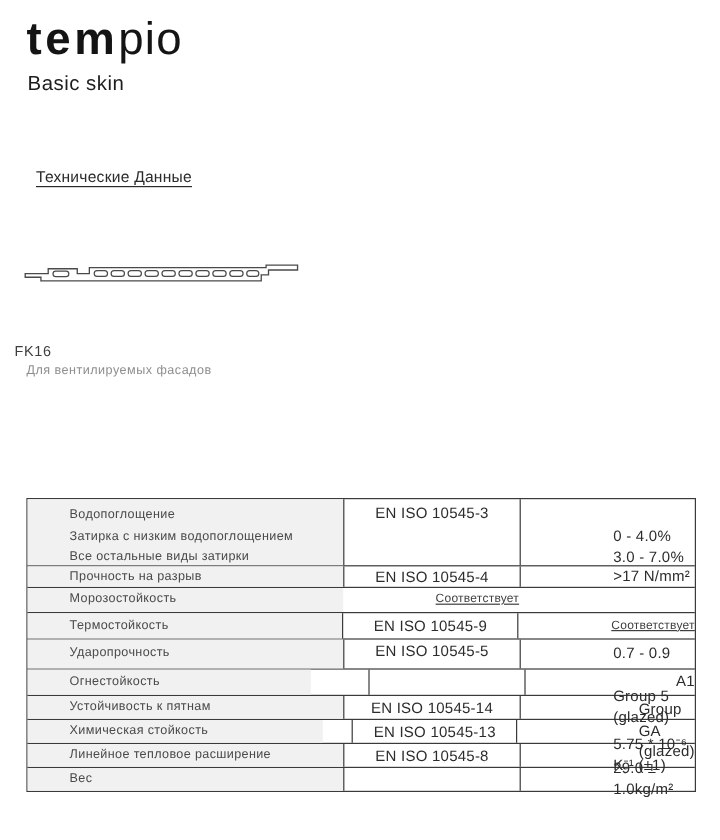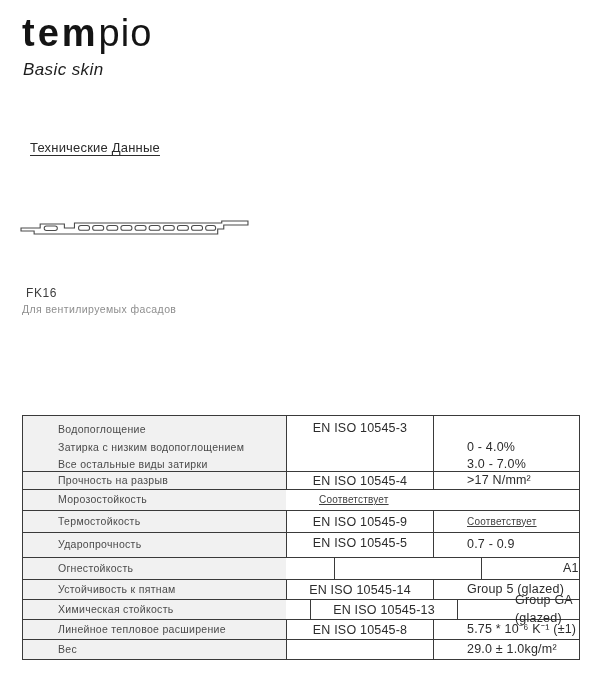--- a/index.html
+++ b/index.html
@@ -6,34 +6,34 @@
   html,body { background:#ffffff; }
   body { font-family:"Liberation Sans", sans-serif; }
   .page {
     position:relative; width:600px; height:700px; background:#fff; overflow:hidden;
   }
 
   
   .logo { position:absolute; left:22px; top:10px; font-size:38px; line-height:46px; color:#141414; }
   .logo .logo-bold { font-weight:700; letter-spacing:3px; }
   .logo .logo-light { font-weight:400; letter-spacing:1px; }
-  .subtitle { position:absolute; left:23px; top:60px; font-size:17px; color:#1d1d1d; letter-spacing:0.4px;font-style:italic; }
+  .subtitle { position:absolute; left:23px; top:60px; font-size:17px; color:#1d1d1d; letter-spacing:0.4px; }
 
   
   .tech-link {
     position:absolute; left:30px; top:140px; font-size:13px; color:#2b2b2b;
     text-decoration:underline; text-underline-offset:3px; letter-spacing:0.2px; cursor:pointer;
   }
 
   
   .profile { position:absolute; left:20px; top:214px; width:232px; height:28px; }
   .profile svg { width:100%; height:100%; }
 
   
-  .code { position:absolute; left:26px; top:286px; font-size:12px; color:#3d3d3d; letter-spacing:0.6px; }
+  .code { position:absolute; left:12px; top:286px; font-size:12px; color:#3d3d3d; letter-spacing:0.6px; }
   .desc { position:absolute; left:22px; top:303px; font-size:10.5px; color:#8e8e8e; letter-spacing:0.4px; }
 
   
   .table {
     position:absolute; left:22px; top:415px; width:558px;
     border:1px solid #3a3a3a; background:#fff;
   }
   .t-row { display:flex; width:100%; }
   .t-row + .t-row { border-top:1px solid #3a3a3a; }
   .cell { display:flex; flex-direction:column; justify-content:center; }
@@ -42,21 +42,21 @@
     font-size:10.5px; color:#4a4a4a; letter-spacing:0.3px;
   }
   .cell-label .lbl-line { line-height:17.5px;padding-left:20px; }
   .cell-std {
     width:148px; border-left:1px solid #3a3a3a; border-right:1px solid #3a3a3a;
     font-size:12.5px; color:#2c2c2c; text-align:center; letter-spacing:0.2px;
   }
   .cell-val {
     flex:1; padding-left:33px; font-size:12.5px; color:#2c2c2c; letter-spacing:0.2px;
   }
-  .cell-val .val-line { line-height:17.5px; }
+  .cell-val .val-line { line-height:17.5px;margin-left:44px; }
   .cell-val.small { font-size:10px; color:#3f3f3f;text-decoration:underline; }
   .top-align { justify-content:flex-start; padding-top:5px; }
   .top-align-sm { justify-content:flex-start; padding-top:3px; }
 </style>
 </head>
 <body>
 
 <div class="page">
 
   <header>

